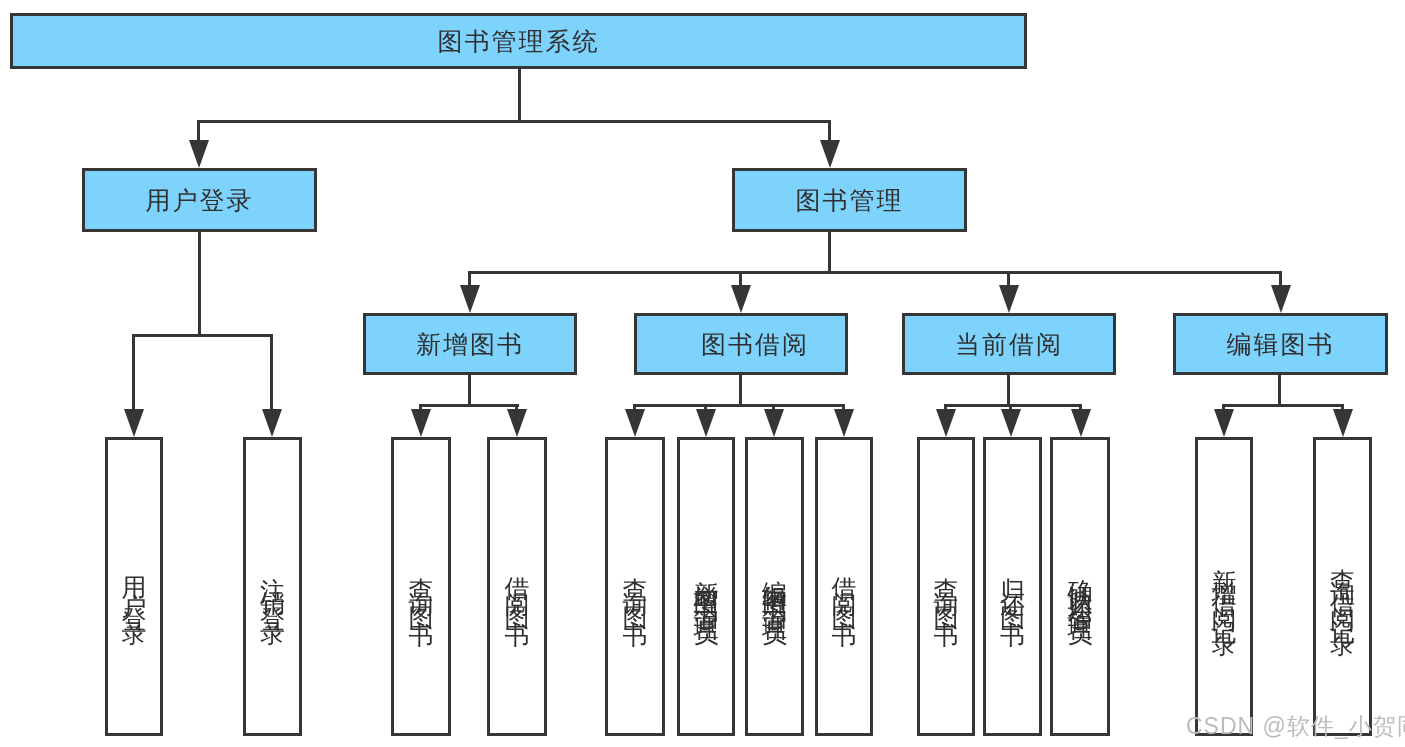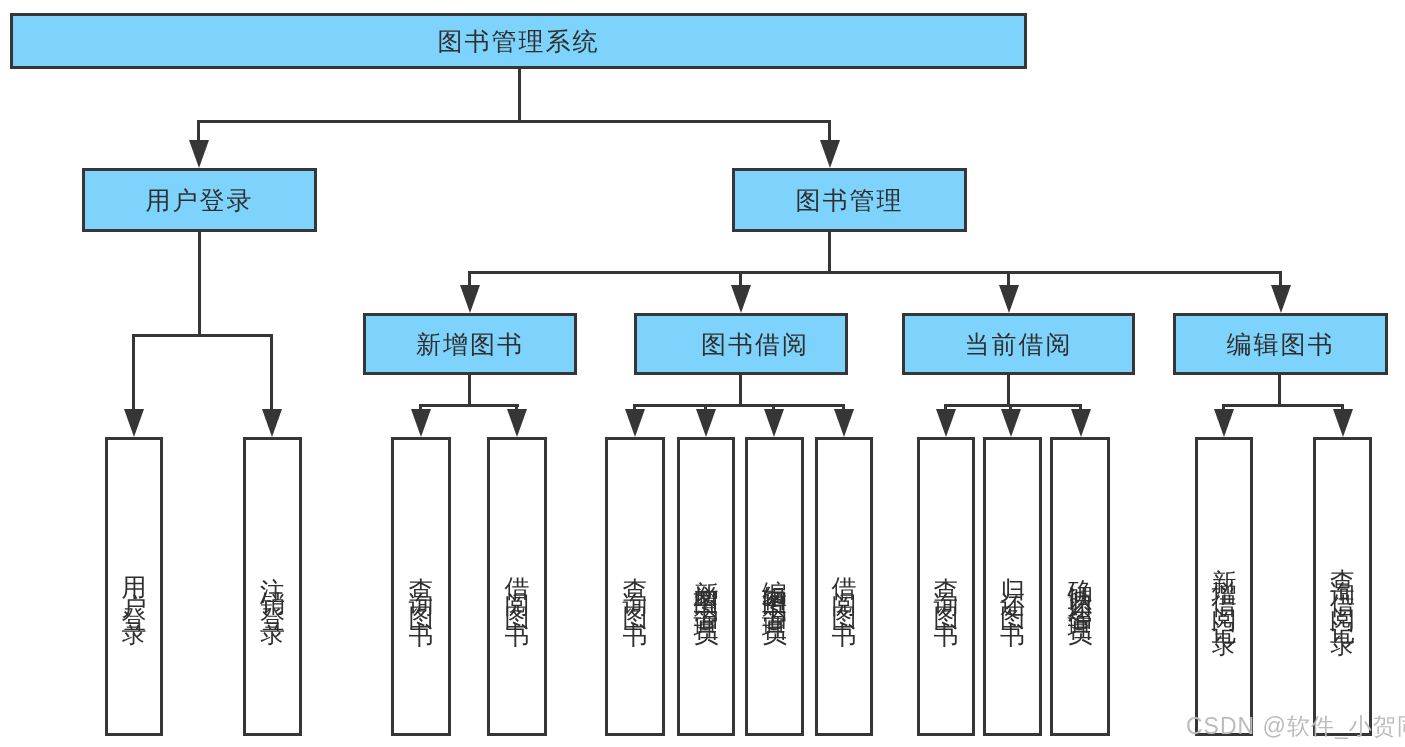--- a/index.html
+++ b/index.html
@@ -68,21 +68,21 @@
   <div class="arrow" style="left:731px;top:285px;"></div>
   <div class="arrow" style="left:999px;top:285px;"></div>
   <div class="arrow" style="left:1271px;top:285px;"></div>
 
   <div class="hbox" style="left:363px;top:313px;width:214px;height:62px;">
     <span>新增图书</span>
   </div>
   <div class="hbox" style="left:634px;top:313px;width:214px;height:62px;padding-left:28px;">
     <span>图书借阅</span>
   </div>
-  <div class="hbox" style="left:902px;top:313px;width:233px;height:62px;">
+  <div class="hbox" style="left:902px;top:313px;width:214px;height:62px;">
     <span>当前借阅</span>
   </div>
   <div class="hbox" style="left:1173px;top:313px;width:215px;height:62px;">
     <span>编辑图书</span>
   </div>
 
   <div class="vl" style="left:468px;top:375px;height:31px;"></div>
   <div class="hl" style="left:419px;top:404px;width:100px;"></div>
   <div class="vl" style="left:419px;top:404px;height:8px;"></div>
   <div class="vl" style="left:515px;top:404px;height:8px;"></div>

